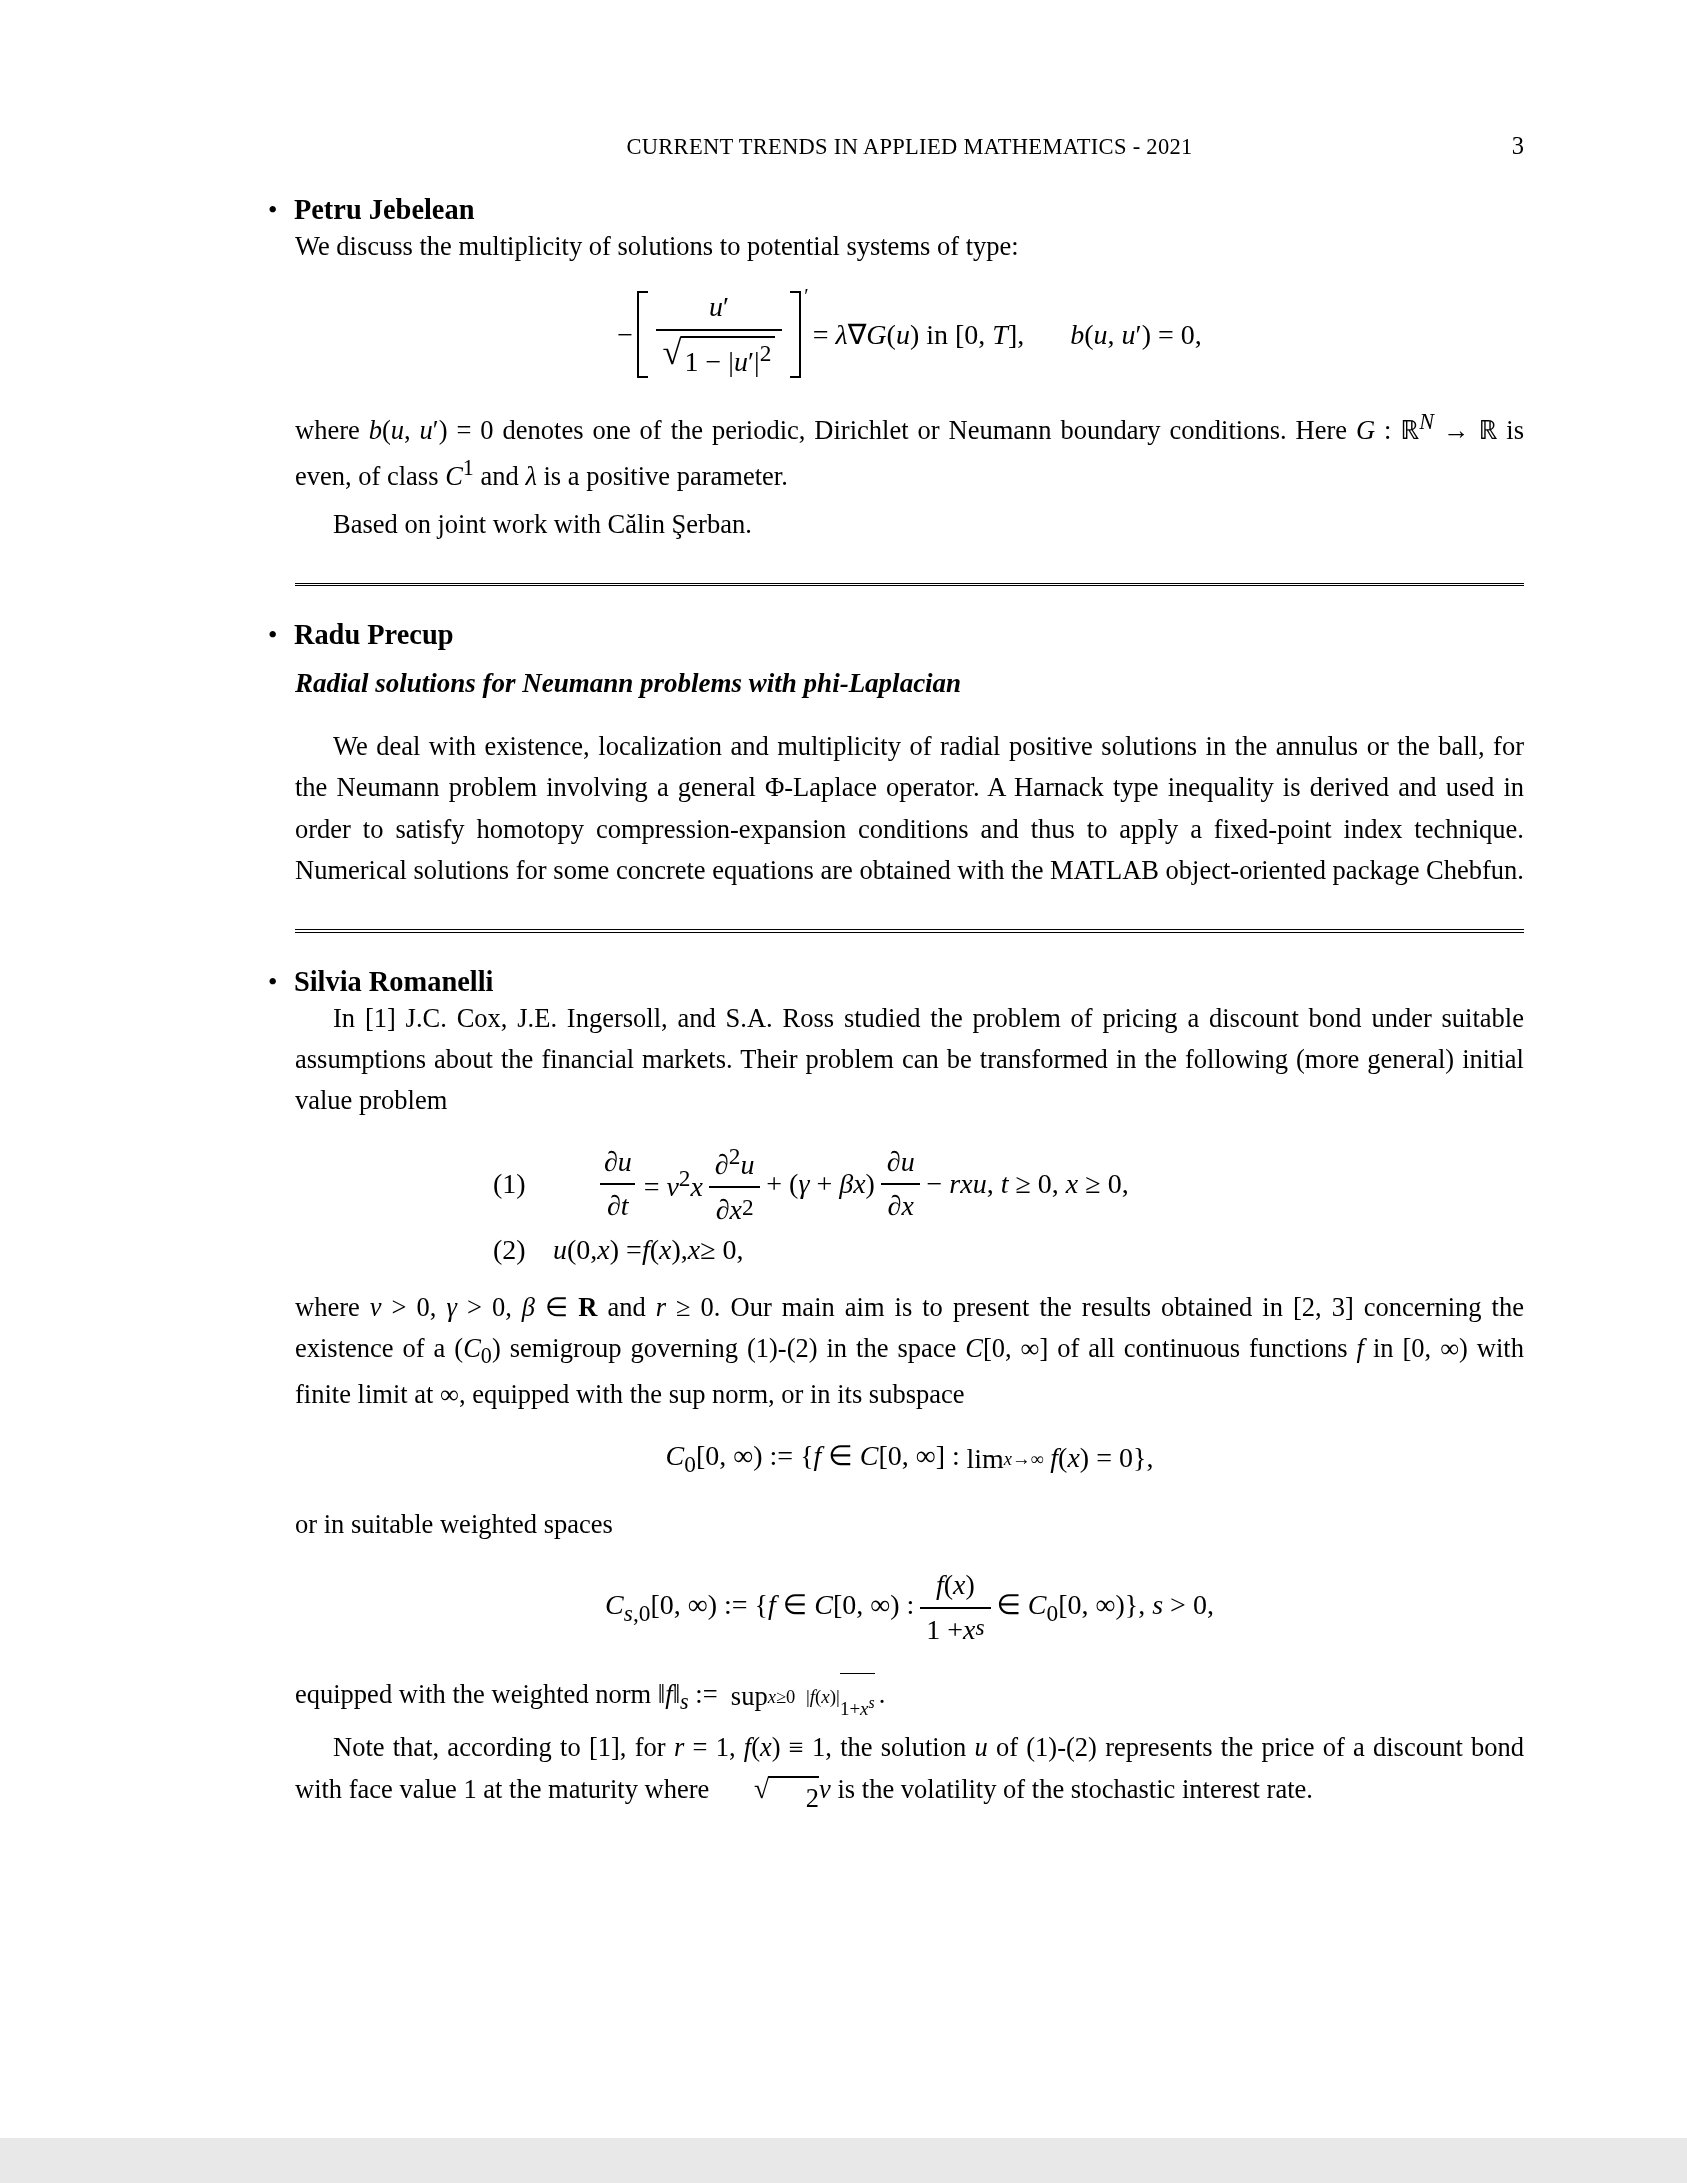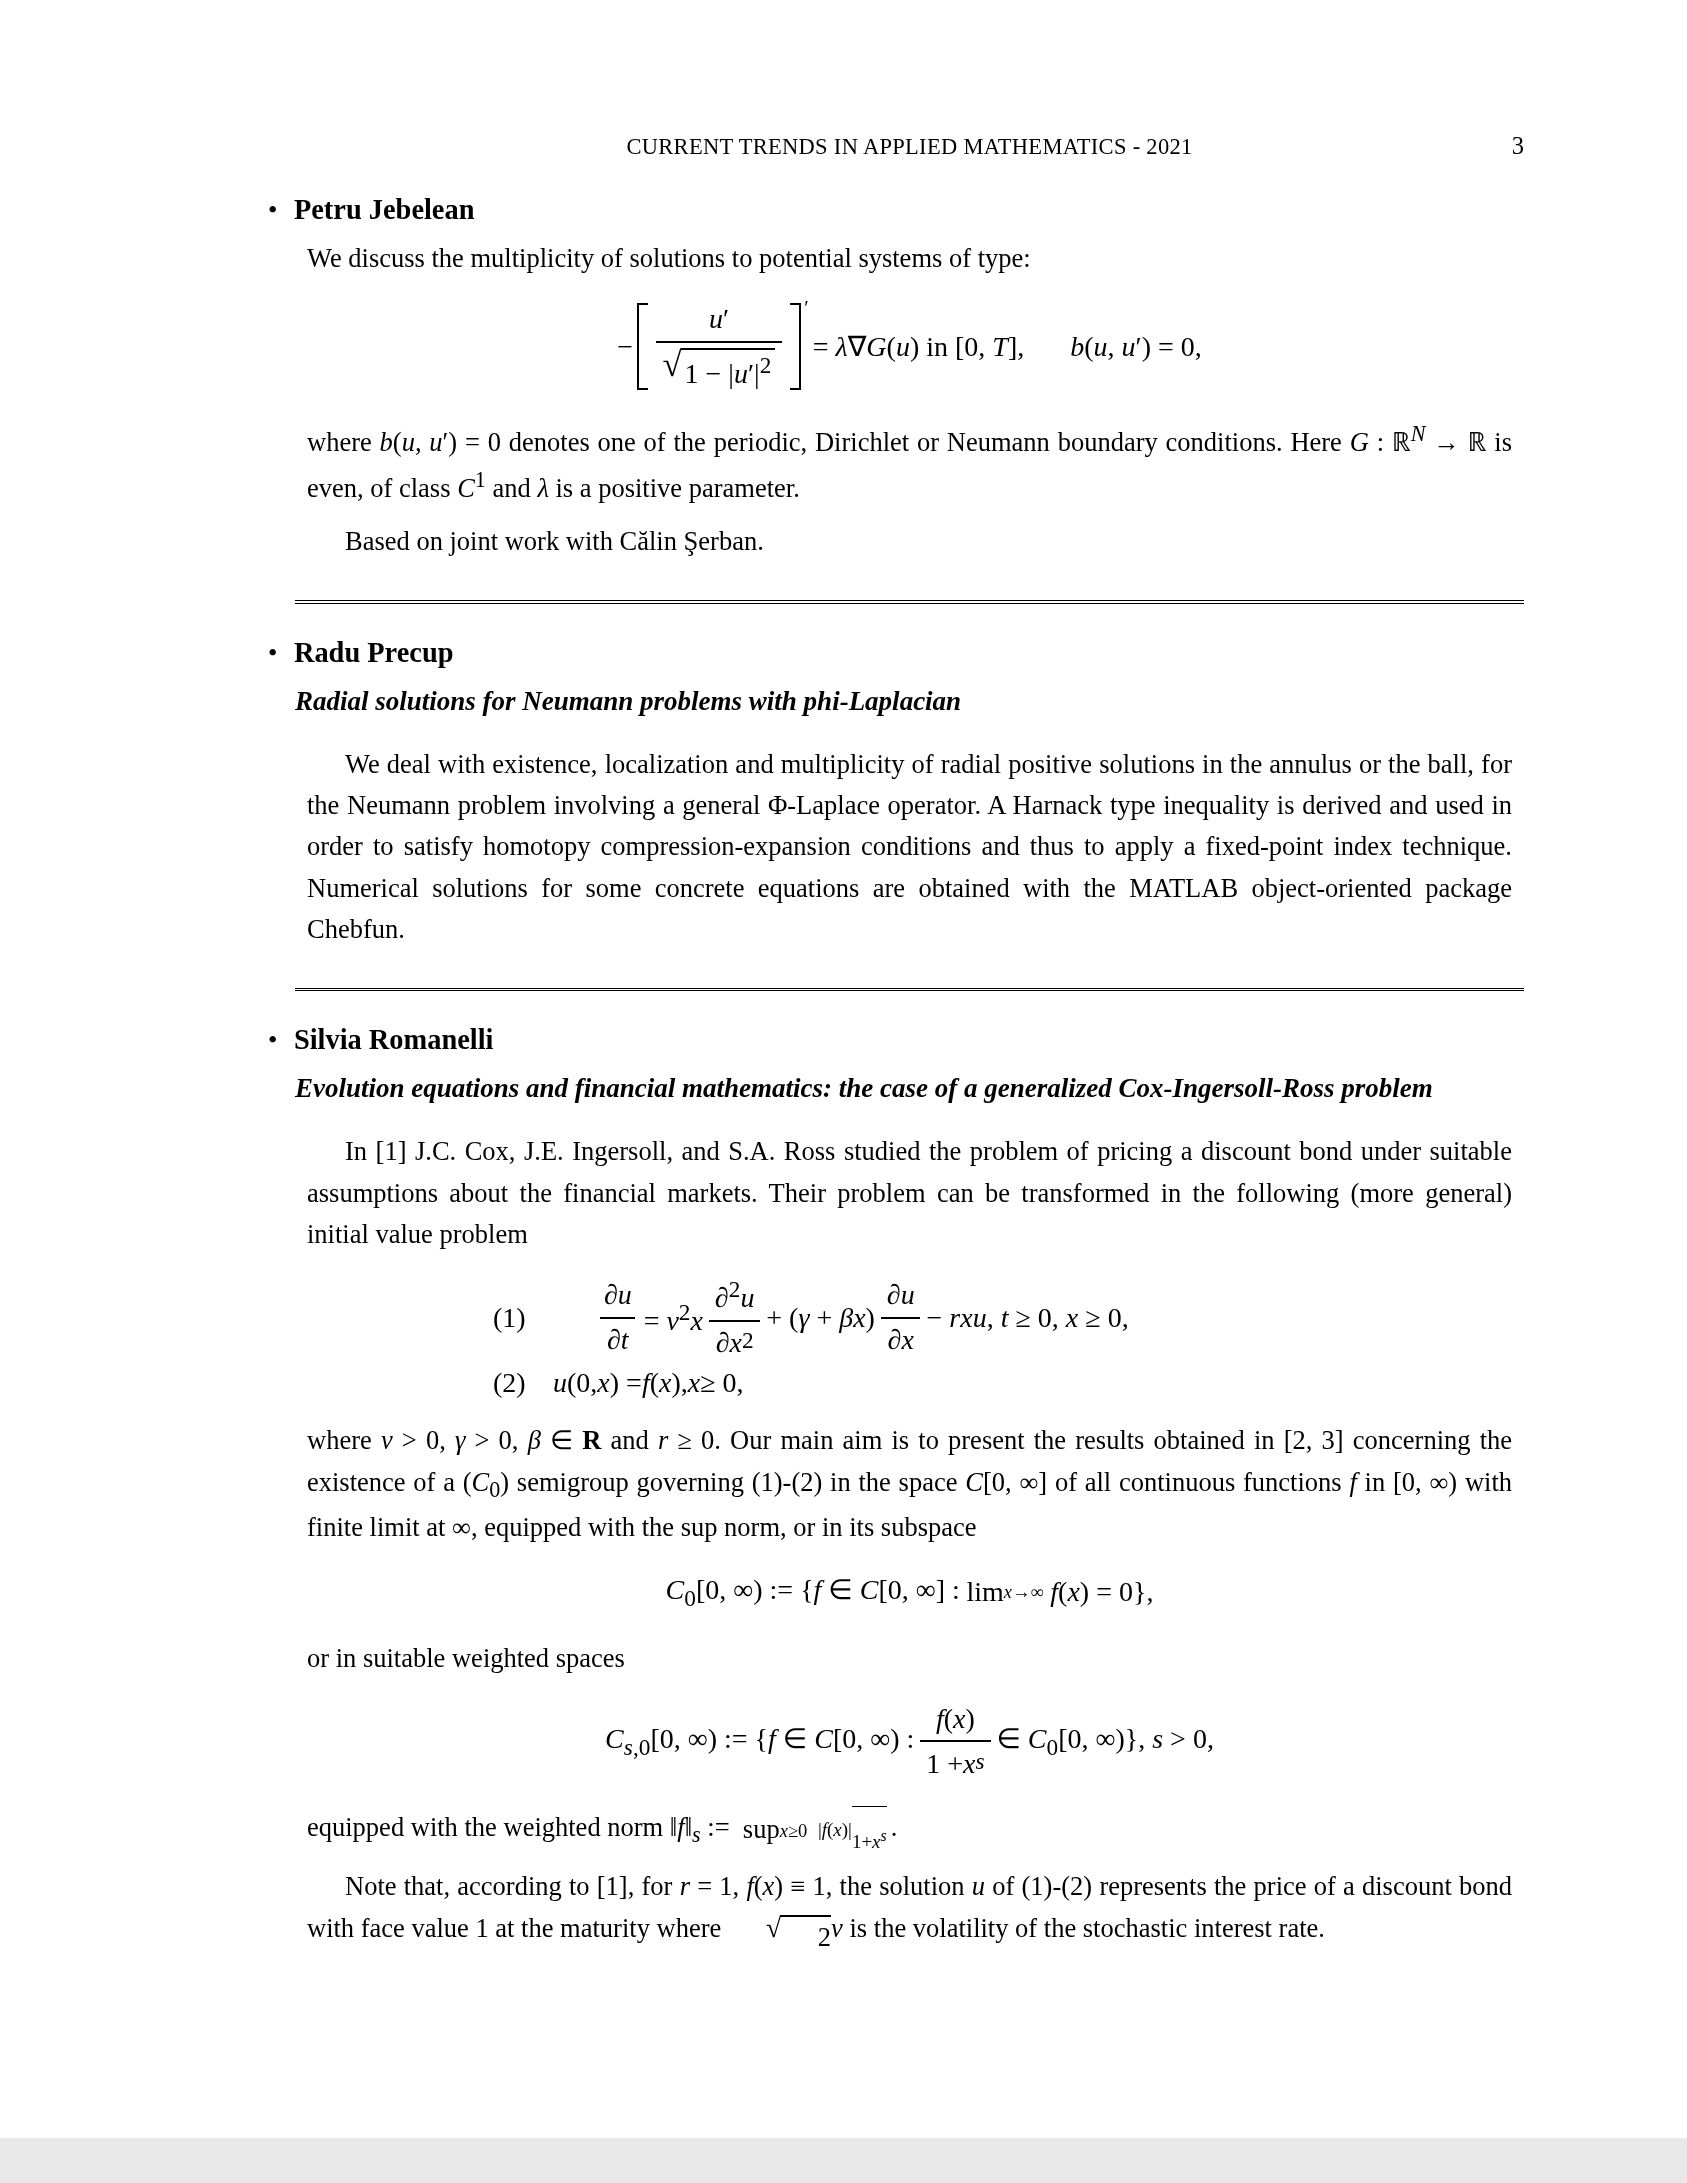--- a/index.html
+++ b/index.html
@@ -20,21 +20,21 @@
   
   .header { position: relative; margin-bottom: 34px; }
   .header-title { display: block; text-align: center; font-size: 22.5px; letter-spacing: 0.3px; }
   .pageno { position: absolute; right: 0; top: -2px; font-size: 24.5px; }
 
   
   .author-row { display: flex; align-items: baseline; gap: 17px; margin-left: -26.5px; font-size: 28.4px; font-weight: bold; }
   .bullet { font-size: 24px; transform: translateY(-2px); }
   .title { font-size: 27px; font-weight: bold; font-style: italic; margin: 12px 0 21px 0; line-height: 1.55; text-align: justify; }
 
-  .para { margin: 12px; text-align: justify; line-height: 1.56; }
+  .para { margin: 0; text-align: justify; line-height: 1.56; }
   .para.indent { text-indent: 38px; }
   .para.mt { margin-top: 6.6px; }
 
   .rule {
     border: none;
     border-top: 1.7px solid #000;
     border-bottom: 1.7px solid #000;
     height: 3.3px;
     background: transparent;
     margin: 38px 0 33px 0;
@@ -130,21 +130,20 @@
     <p class="para indent">We deal with existence, localization and multiplicity of radial positive solutions in the annulus or the ball, for the Neumann problem involving a general Φ-Laplace operator. A Harnack type inequality is derived and used in order to satisfy homotopy compression-expansion conditions and thus to apply a fixed-point index technique. Numerical solutions for some concrete equations are obtained with the MATLAB object-oriented package Chebfun.</p>
   </section>
 
   <hr class="rule">
 
   <section>
     <div class="author-row">
       <span class="bullet">•</span>
       <span>Silvia Romanelli</span>
     </div>
-    <h2 class="title">Evolution equations and financial mathematics: the case of a generalized Cox-Ingersoll-Ross problem</h2>
     <p class="para indent">In [1] J.C. Cox, J.E. Ingersoll, and S.A. Ross studied the problem of pricing a discount bond under suitable assumptions about the financial markets. Their problem can be transformed in the following (more general) initial value problem</p>
 
     <div class="eqblock">
       <div class="eqrow">
         <span class="eqtag w1">(1)</span>
         <span class="eqbody">
           <span class="frac">
             <span class="num">∂<i>u</i></span>
             <span class="den">∂<i>t</i></span>
           </span>

